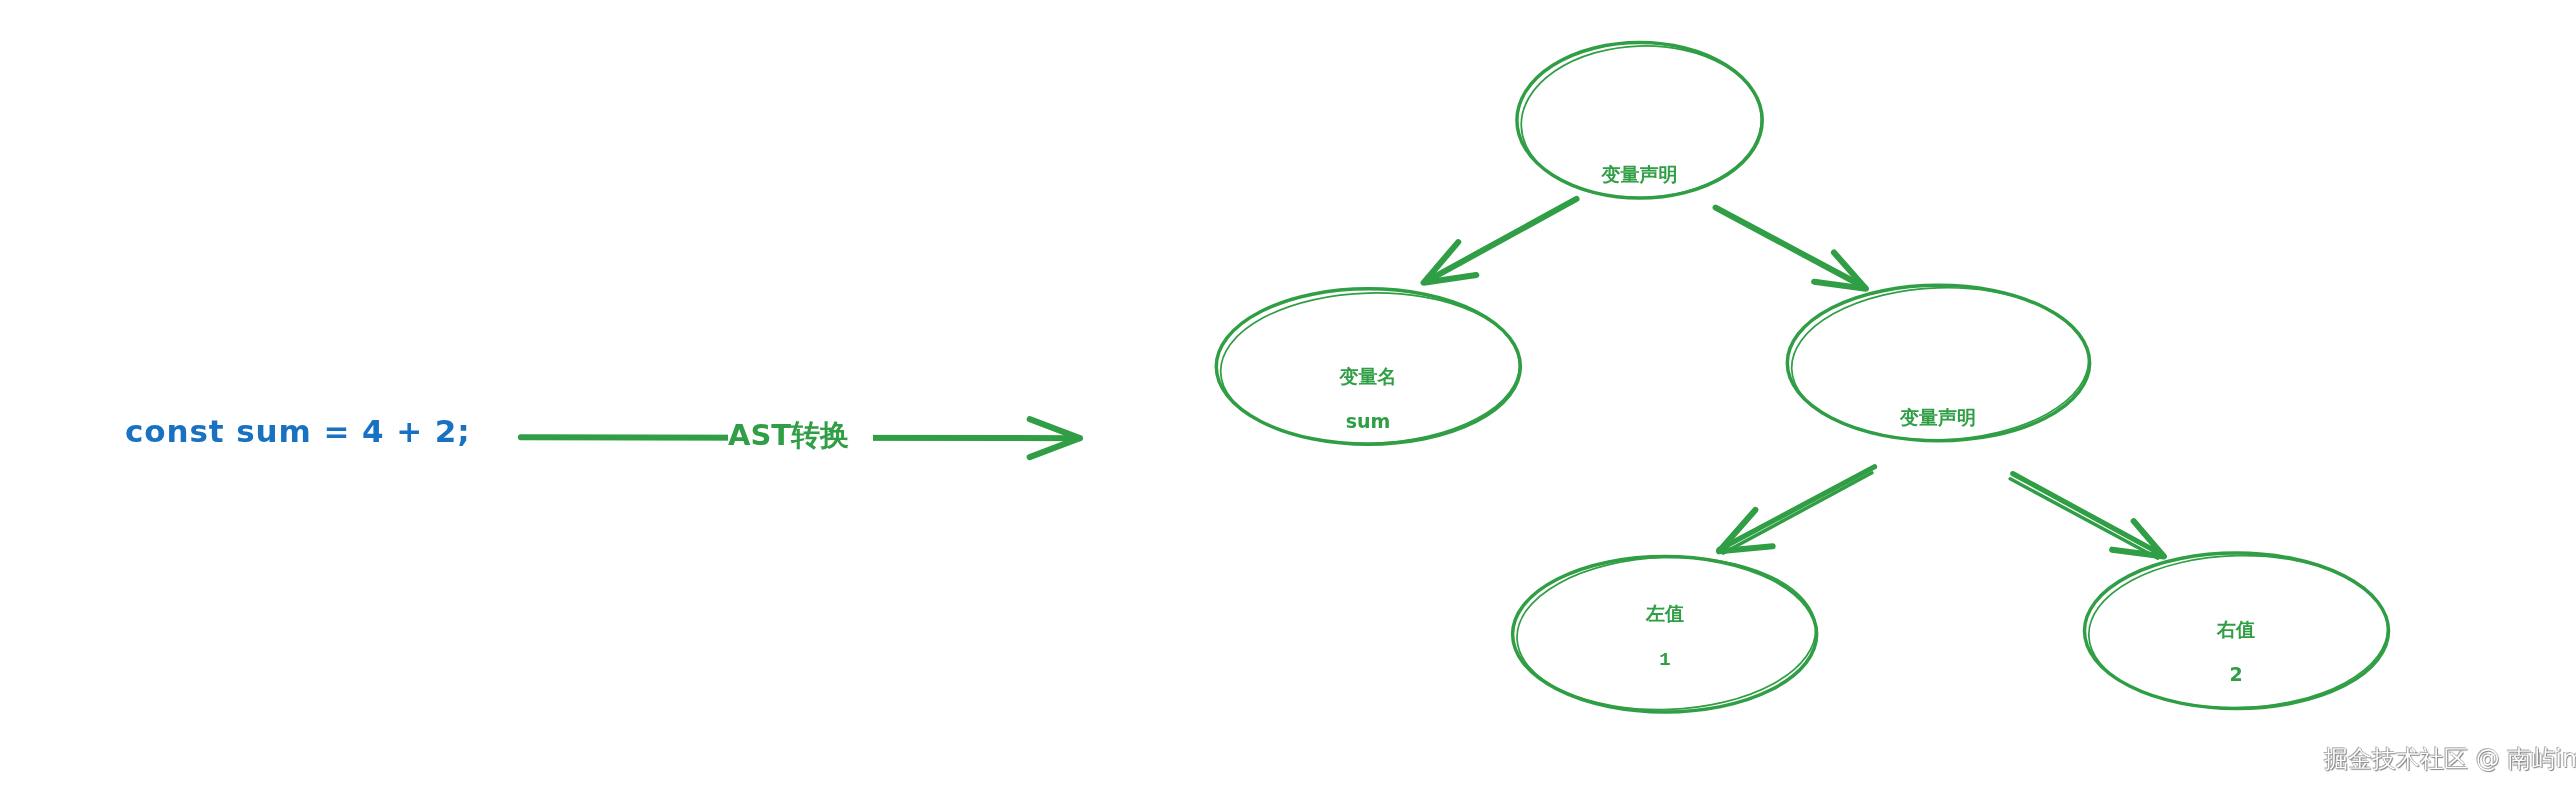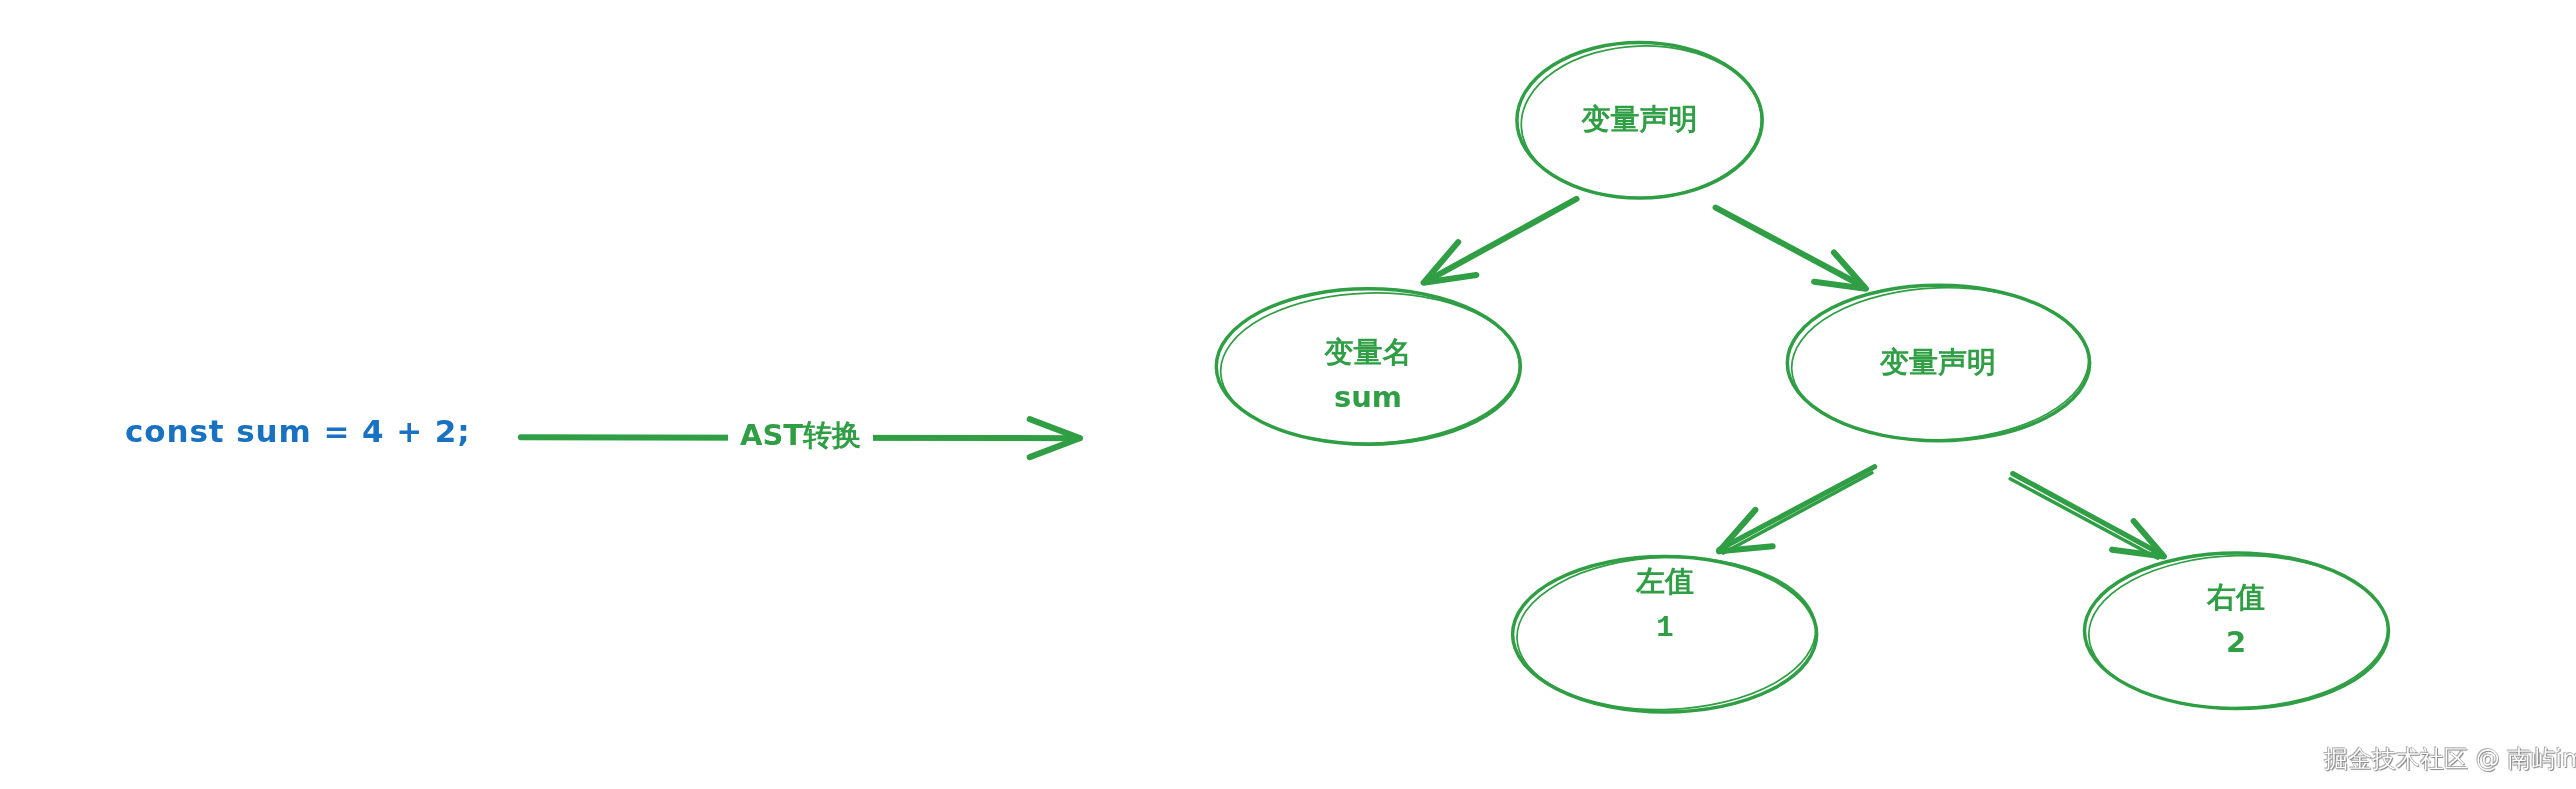--- a/index.html
+++ b/index.html
@@ -4,29 +4,29 @@
   <style>
     html, body { margin: 0; padding: 0; background: #ffffff; }
     body { width: 2576px; height: 790px; position: relative; overflow: hidden; }
     .canvas { position: absolute; left: 0; top: 0; width: 2576px; height: 790px; }
     .code {
       position: absolute; left: 125px; top: 413px;
       font-family: "DejaVu Sans", sans-serif; font-size: 31px; font-weight: bold;
       color: #1971c2; letter-spacing: 0.9px; white-space: nowrap;
     }
     .transform-label {
-      position: absolute; left: 728px; top: 416px; width: 145px; text-align: center;
+      position: absolute; left: 728px; top: 416px; width: 145px; text-align: left;
       font-family: "DejaVu Sans", sans-serif; font-size: 29px; font-weight: bold;
       color: #2f9e44; background: #ffffff; white-space: nowrap;
     }
     .node {
       position: absolute; display: flex; flex-direction: column;
-      align-items: center; justify-content: center; text-align: center;
+      align-items: center; justify-content: flex-end; text-align: center;
       font-family: "DejaVu Sans", sans-serif; font-weight: bold; color: #2f9e44;
-      font-size: 29px; line-height: 45px;
+      font-size: 19px; line-height: 45px;
     }
     .watermark {
       position: absolute; left: 2324px; top: 743px;
       font-family: "DejaVu Sans", sans-serif; font-size: 24px; color: #ffffff;
       text-shadow: 0 0 0.9px #555, 0.9px 0.9px 0.9px #888, -0.9px -0.9px 0 #bbb;
       white-space: nowrap;
     }
   </style>
 </head>
 <body>
@@ -86,21 +86,21 @@
 </svg>
 
 <div class="code">const sum = 4 + 2;</div>
 
 <div class="transform-label">AST转换</div>
 
 <div class="node" style="left:1517px; top:42px; width:245px; height:155px;">
   <span>变量声明</span>
 </div>
 
-<div class="node" style="left:1216px; top:297px; width:304px; height:155px;">
+<div class="node" style="left:1216px; top:289px; width:304px; height:155px;">
   <span>变量名</span>
   <span>sum</span>
 </div>
 
 <div class="node" style="left:1787px; top:285px; width:302px; height:155px;">
   <span>变量声明</span>
 </div>
 
 <div class="node" style="left:1513px; top:528px; width:304px; height:155px;font-family:Liberation Mono, monospace;">
   <span>左值</span>

